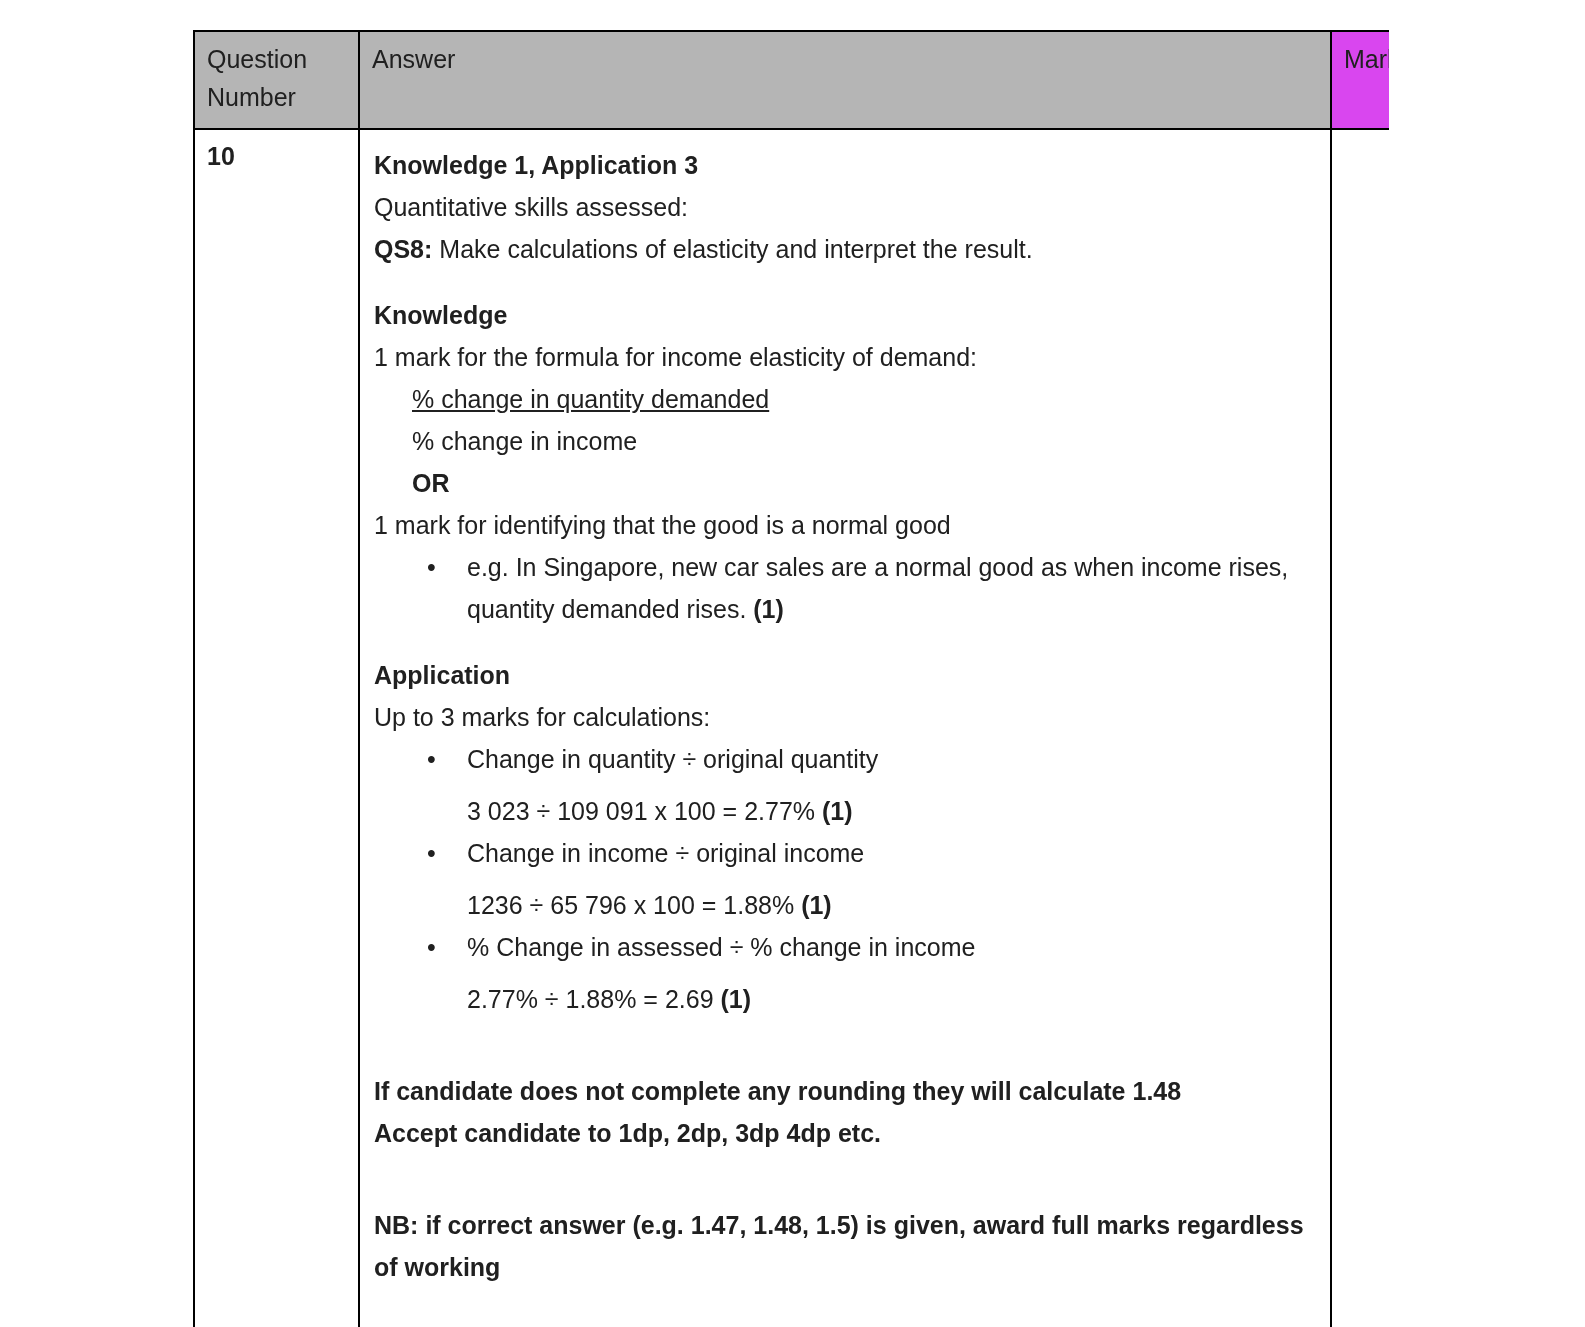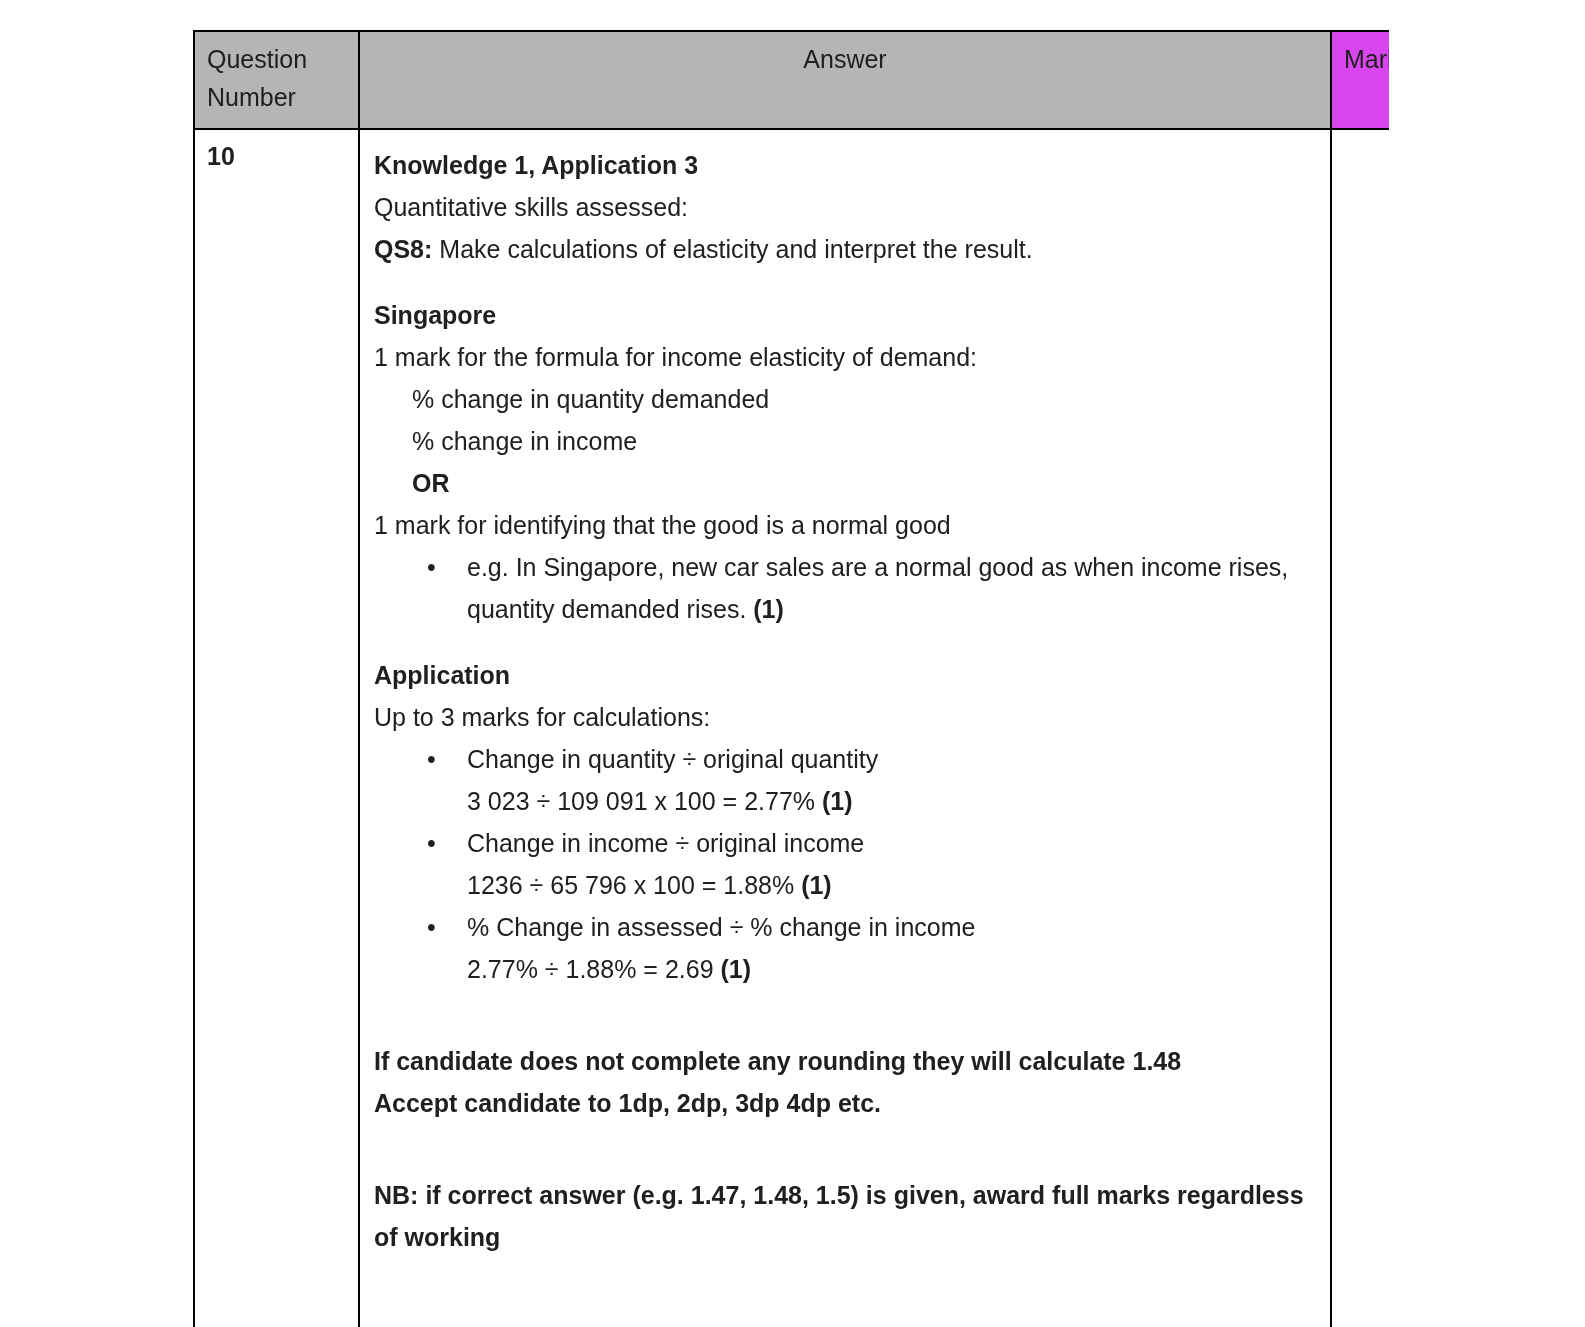--- a/index.html
+++ b/index.html
@@ -54,23 +54,23 @@
     position: absolute;
     right: 12px;
     bottom: 10px;
     font-weight: bold;
     font-size: 25px;
   }
   .answer-content .line {
     line-height: 42px;
   }
   .b { font-weight: bold; }
-  .u { }
+  .u { text-decoration: underline; }
   .indent-1 { padding-left: 38px; }
-  .indent-2 { padding-left: 93px; }
+  .indent-2 { padding-left: 93px; margin-top: 10px; }
   .bullet {
     display: flex;
     padding-left: 53px;
   }
   .bullet .dot {
     flex: 0 0 40px;
   }
   .bullet .runs {
     flex: 1;
     min-width: 0;
@@ -82,36 +82,36 @@
 <div class="page">
   <table class="ms">
     <colgroup>
       <col style="width:165px">
       <col style="width:972px">
       <col style="width:125px">
     </colgroup>
     <thead>
       <tr>
         <th class="hq" style="background: rgb(181, 181, 181);">Question Number</th>
-        <th class="ha" style="background: rgb(181, 181, 181); text-align: center;">Answer</th>
+        <th class="ha" style="background: rgb(181, 181, 181);">Answer</th>
         <th class="hm" style="background: #d946ef;">Mark</th>
       </tr>
     </thead>
     <tbody>
       <tr>
         <td class="qcell">
           <span>10</span>
         </td>
         <td class="acell">
           <div class="answer-content">
               <div class="line"><span class="runs"><span class="b">Knowledge 1, Application 3</span></span></div>
               <div class="line"><span class="runs"><span>Quantitative skills assessed:</span></span></div>
               <div class="line"><span class="runs"><span class="b">QS8:</span><span> Make calculations of elasticity and interpret the result.</span></span></div>
               <div class="spacer" style="height: 24px;"></div>
-              <div class="line"><span class="runs"><span class="b">Singapore</span></span></div>
+              <div class="line"><span class="runs"><span class="b">Knowledge</span></span></div>
               <div class="line"><span class="runs"><span>1 mark for the formula for income elasticity of demand:</span></span></div>
               <div class="line indent-1"><span class="runs"><span class="u">% change in quantity demanded</span></span></div>
               <div class="line indent-1"><span class="runs"><span>% change in income</span></span></div>
               <div class="line indent-1"><span class="runs"><span class="b">OR</span></span></div>
               <div class="line"><span class="runs"><span>1 mark for identifying that the good is a normal good</span></span></div>
               <div class="line bullet">
                 <span class="dot">•</span>
                 <span class="runs"><span>e.g. In Singapore, new car sales are a normal good as when income rises, quantity demanded rises. </span><span class="b">(1)</span></span>
               </div>
               <div class="spacer" style="height: 24px;"></div>

